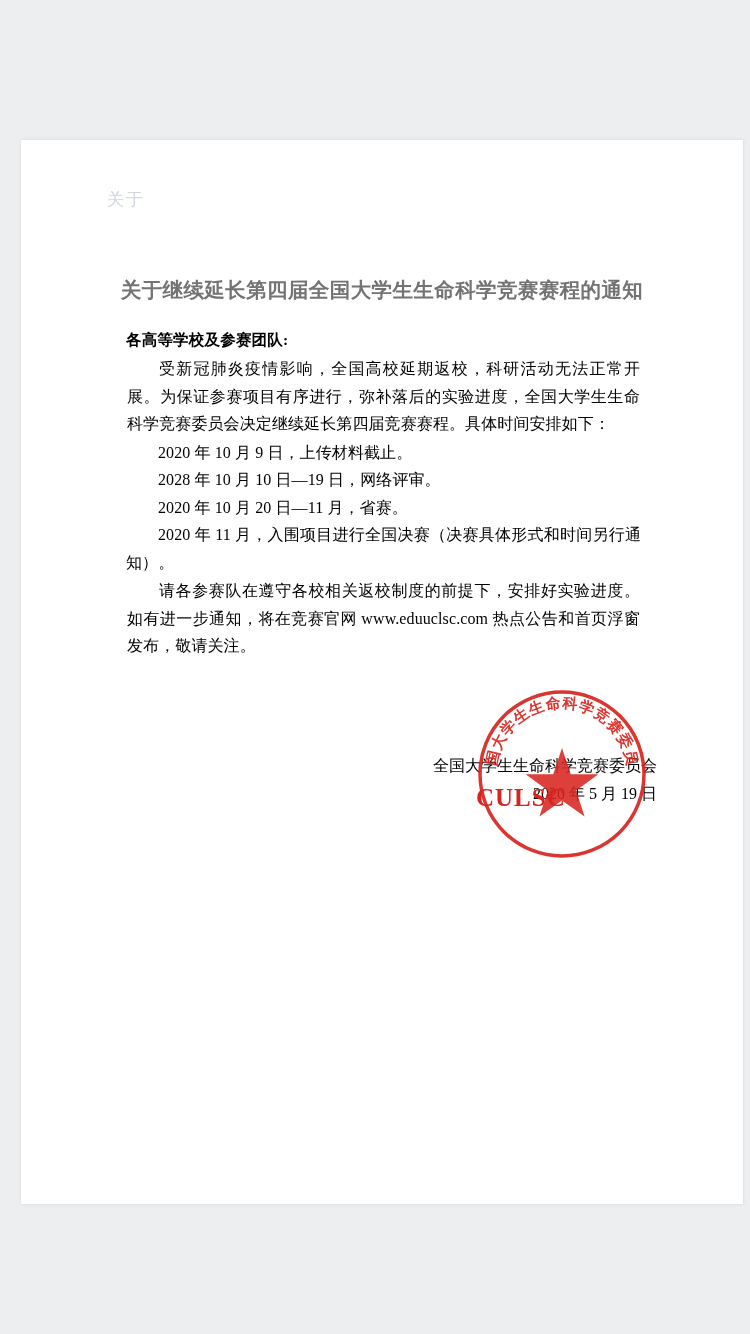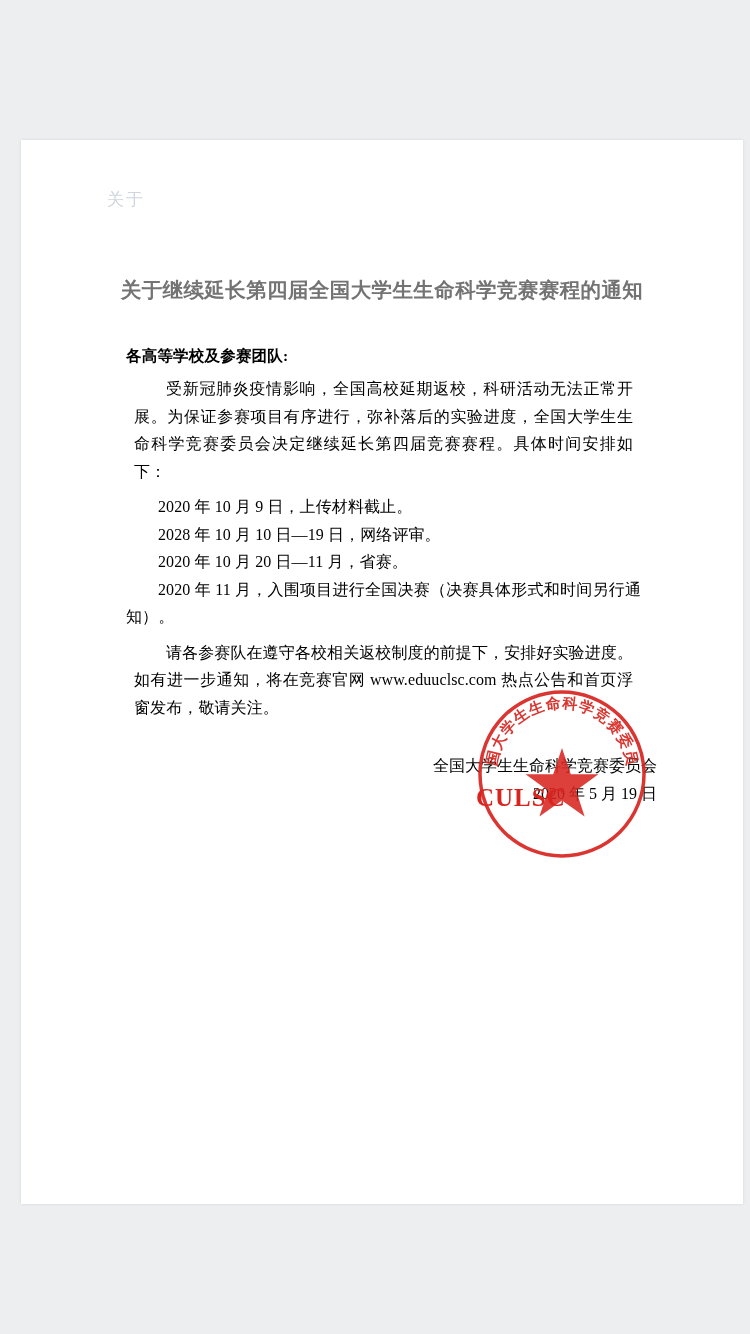--- a/index.html
+++ b/index.html
@@ -68,26 +68,26 @@
     position: absolute;
     left: 105px;
     top: 190px;
     width: 515px;
   }
 
   .salutation {
     font-size: 15.5px;
     font-weight: bold;
     color: #000;
-    margin: 16px 0 4px 0;
+    margin: 0 0 4px 0;
     letter-spacing: 0.2px;
   }
 
   p.para {
-    margin: 8px;
+    margin: 1px;
     font-size: 16px;
     line-height: 27.5px;
     color: #000;
     text-indent: 2em;
     text-align: justify;
     letter-spacing: 0.1px;
   }
 
   p.para.tight {
     margin: 0;

